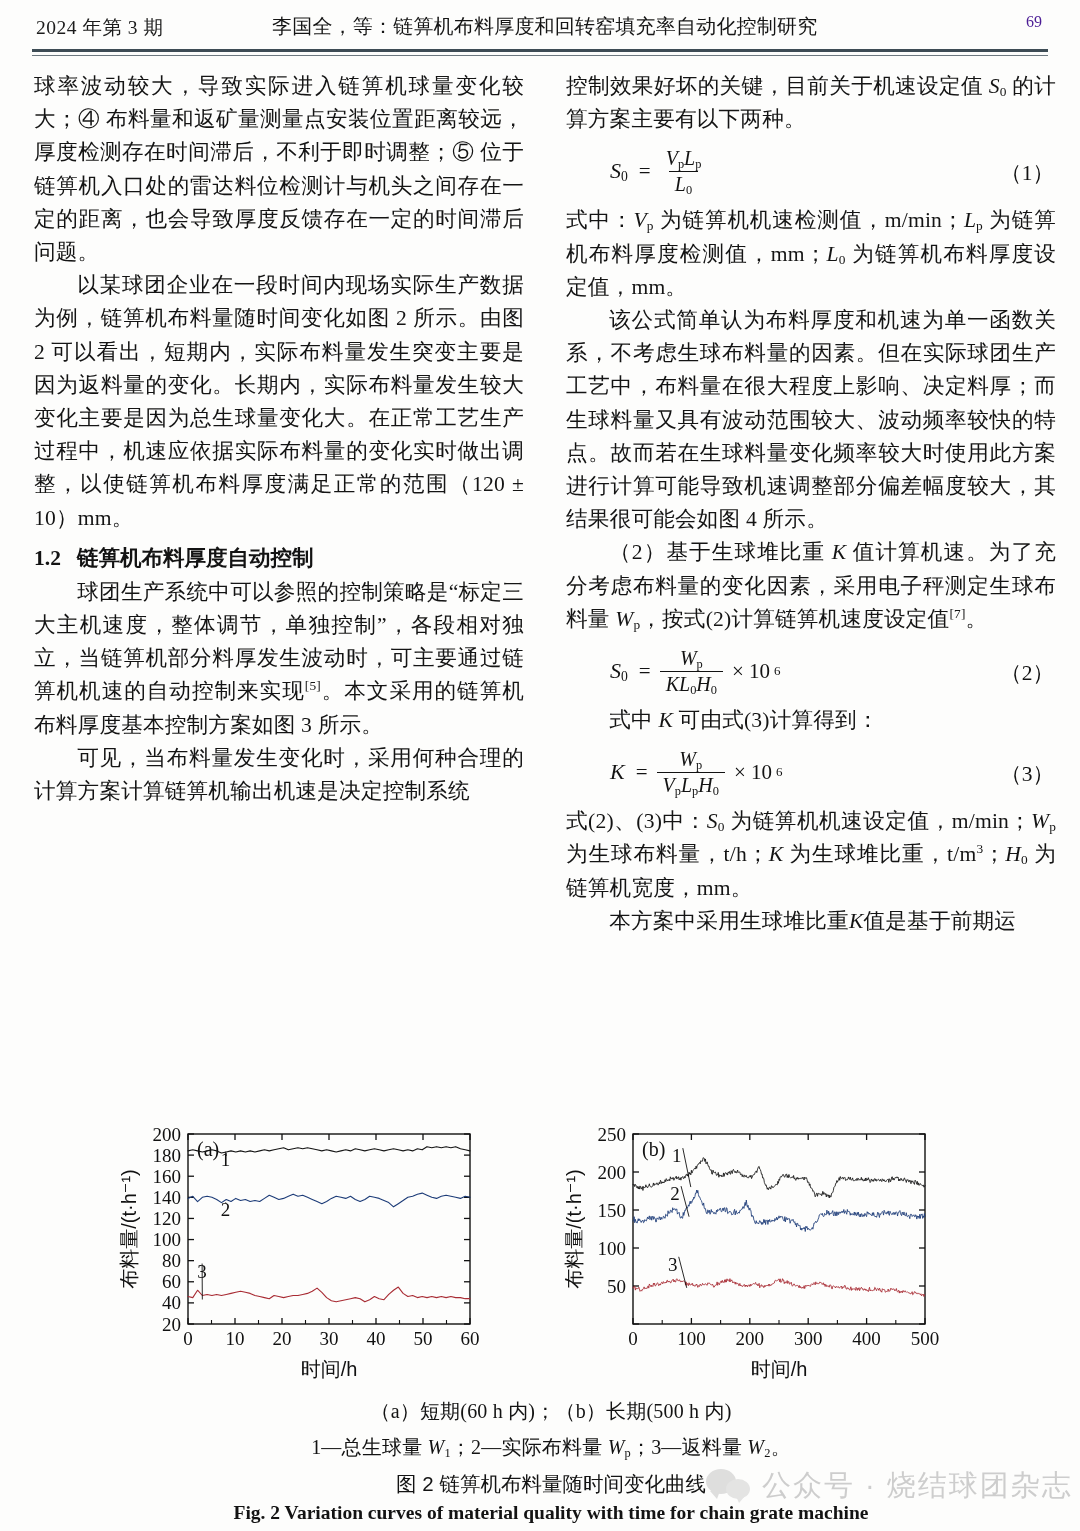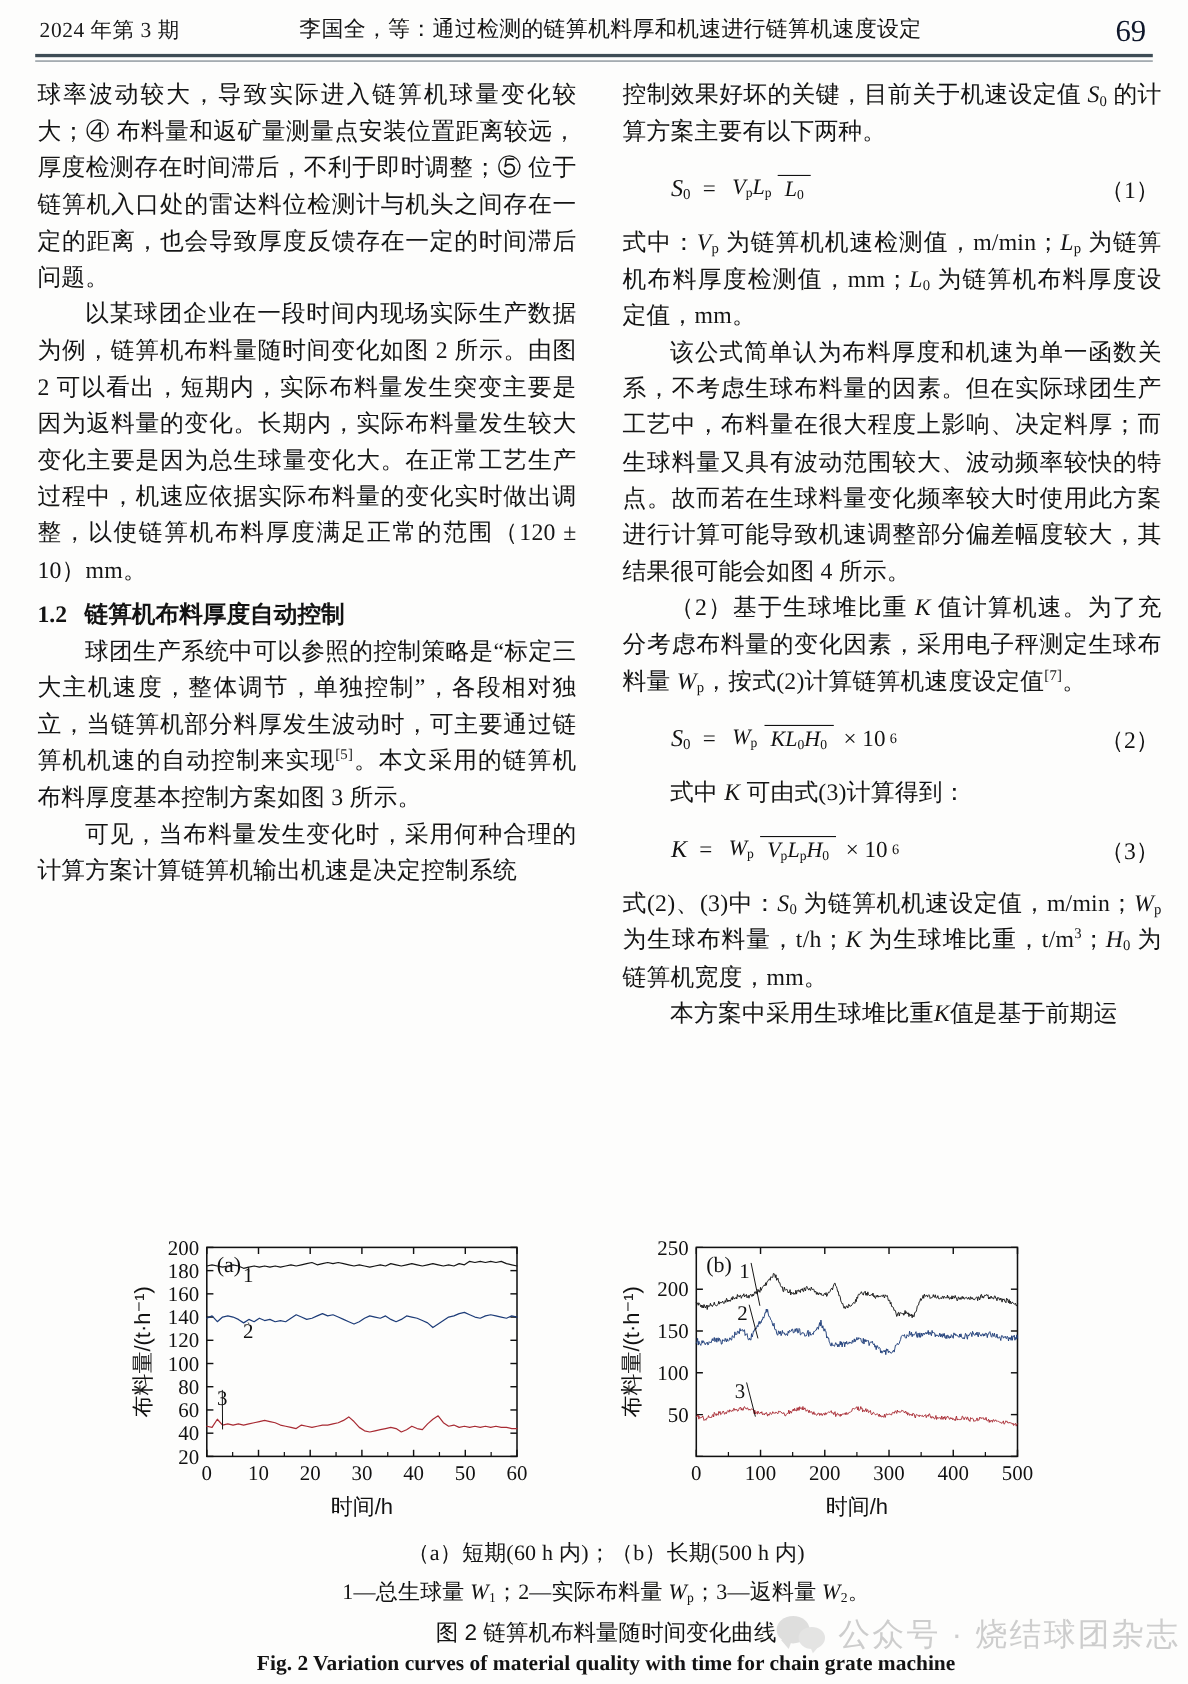--- a/index.html
+++ b/index.html
@@ -13,21 +13,21 @@
   }
   .page{position:relative;width:1080px;height:1531px;}
 
   
   .runhead{
     position:absolute;left:0;top:0;width:1080px;height:52px;
     display:flex;align-items:center;
   }
   .rh-left{position:absolute;left:36px;top:14px;font-size:19.5px;letter-spacing:.5px;color:#1b1b1b;}
   .rh-center{position:absolute;left:272px;top:13px;font-size:20px;letter-spacing:.2px;color:#151515;white-space:nowrap;}
-  .rh-right{position:absolute;right:38px;top:13px;font-size:28px;color:#0f172a;}
+  .rh-right{position:absolute;right:38px;top:13px;font-size:16px;color:#4c1d95;}
   .rule-wrap{position:absolute;left:32px;top:49px;width:1016px;}
   .rule-thick{height:3px;background:#3e4c55;}
   .rule-gap{height:3px;}
   .rule-thin{height:1.2px;background:#6d7880;}
 
   
   .col{position:absolute;top:70px;width:490px;}
   .col-left{left:34px;}
   .col-right{left:566px;}
 
@@ -55,21 +55,21 @@
 
   
   .eq{
     position:relative;
     height:62px;
     margin:4px 0 2px 0;
     font-size:21px;
   }
   .eq .body{position:absolute;left:44px;top:8px;display:flex;align-items:center;height:46px;}
   .eq .tag{position:absolute;right:2px;top:18px;font-size:21.5px;}
-  .frac{display:inline-flex;flex-direction:row;align-items:center;margin:0 5px;vertical-align:middle;justify-content:flex-end;}
+  .frac{display:inline-flex;flex-direction:column;align-items:center;margin:0 5px;vertical-align:middle;justify-content:flex-end;}
   .frac .num2{padding:0 6px 1px 6px;font-size:20px;}
   .frac .den{padding:1px 6px 0 6px;font-size:20px;border-top:1.3px solid #111;}
   .eqlhs{font-size:22px;margin-right:7px;}
   .eqop{font-size:21px;margin:0 4px;}
 
   
   .figwrap{position:absolute;left:0;top:1120px;width:1080px;height:300px;}
   .chart{position:absolute;top:0;}
   .chartA{left:110px;}
   .chartB{left:545px;}
@@ -106,21 +106,21 @@
   .panel-lbl{font-family:"Liberation Serif","DejaVu Serif",serif;font-size:20px;fill:#111;}
   .curve-lbl{font-family:"Liberation Serif","DejaVu Serif",serif;font-size:19px;fill:#111;}
 </style>
 </head>
 <body>
 
 <div class="page">
 
   <div class="runhead">
     <div class="rh-left">2024 年第 3 期</div>
-    <div class="rh-center">李国全，等：通过检测的链箅机料厚和机速进行链箅机速度设定</div>
+    <div class="rh-center">李国全，等：链箅机布料厚度和回转窑填充率自动化控制研究</div>
     <div class="rh-right">69</div>
   </div>
   <div class="rule-wrap">
     <div class="rule-thick"></div>
       <div class="rule-gap"></div>
       <div class="rule-thin"></div>
   </div>
 
   <div class="col col-left">
 

